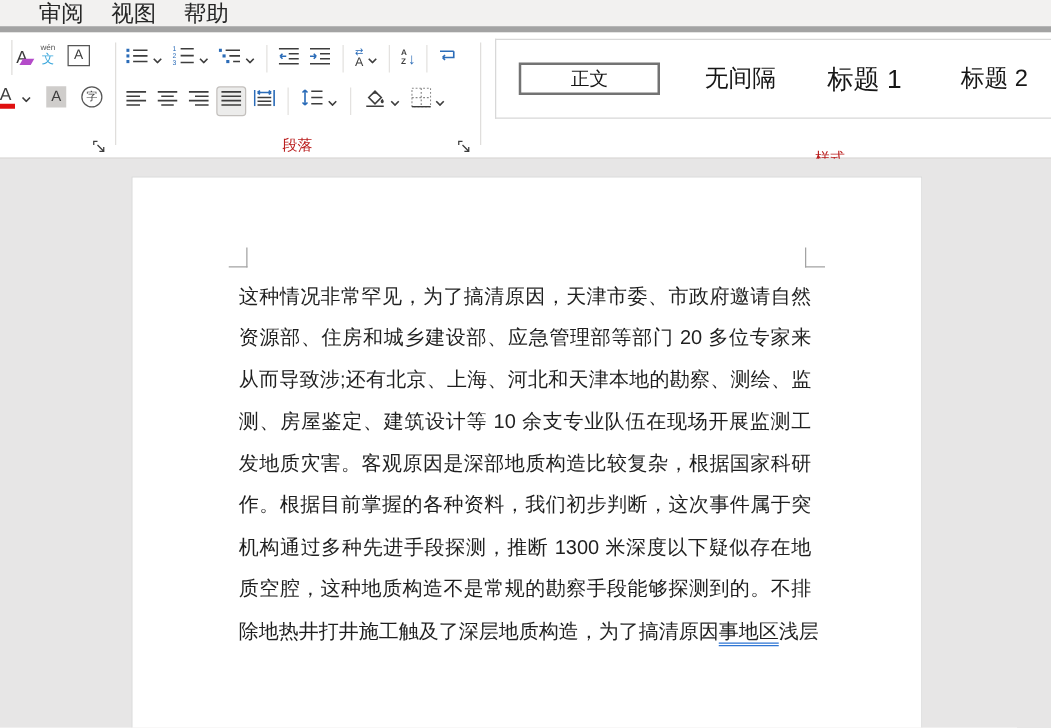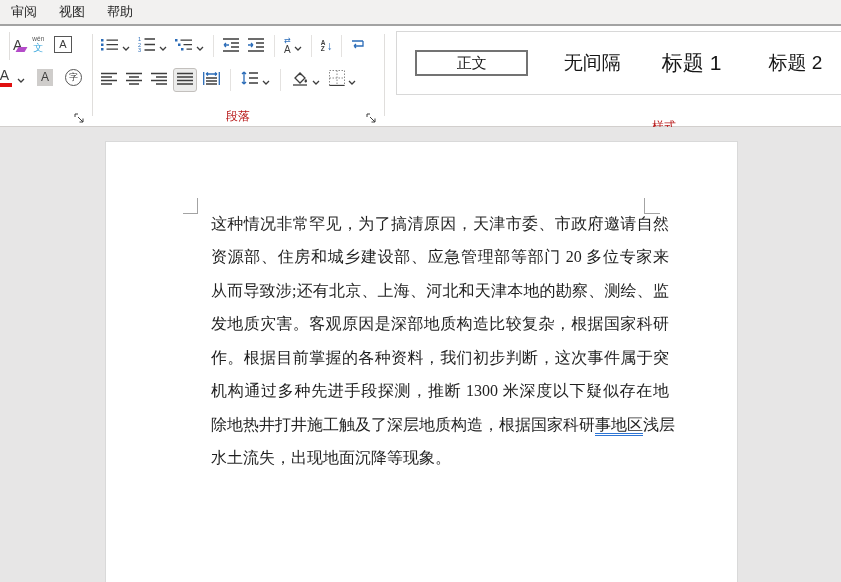--- a/index.html
+++ b/index.html
@@ -7,23 +7,23 @@
   body {
     position:relative;
     font-family:"Liberation Sans", sans-serif;
     background:var(--canvas-bg,#e7e6e6);
     color:#262626;
   }
   
   .menubar {
     position:absolute; left:0; top:0; width:841px; height:26px;
     background:var(--menu-bg,#f2f1f0);
-    border-bottom:2px solid #a3a3a3;
-    display:flex; align-items:center; padding-left:0;
-    font-size:13px;
+    border-bottom:5px solid #a3a3a3;
+    display:flex; align-items:center; padding-left:20px;
+    font-size:18px;
   }
   .menubar .mitem { padding:0 11px; height:26px; line-height:26px; cursor:default; }
   
   .ribbon {
     position:absolute; left:0; top:26px; width:841px; height:101px;
     background:#ffffff; border-bottom:1px solid #d2cfcd;
   }
   .vsep { position:absolute; width:1px; background:#e0dedc; }
   .grouplabel {
     position:absolute; font-size:12px; color:#b91c1c; text-align:center;
@@ -72,24 +72,23 @@
   .gitem.h1 { width:116px; font-size:21px; font-weight:normal; }
   .gitem.h2 { width:110px; font-size:19px; }
   
   .canvas { position:absolute; left:0; top:127px; width:841px; height:455px; background:var(--canvas-bg,#e7e6e6); }
   .page {
     position:absolute; left:105px; top:14px; width:633px; height:460px;
     background:#ffffff; border:1px solid #d9d9d9;
   }
   .crop { position:absolute; background:#a3a3a3; }
   .textblock {
-    position:absolute; left:85px; top:65px; width:458px;
+    position:absolute; left:85px; top:79px; width:458px;
     font-size:16px; line-height:33.45px; color:#1f1f1f;
-    font-family:Liberation Serif, serif;
-    margin-left:20px;
+    font-family:Liberation Sans, sans-serif;
   }
   .dline { text-align:justify; text-align-last:justify; white-space:nowrap; }
   .dline.last { text-align-last:left; }
   .gmark { border-bottom:3px double var(--grammar-underline,#2e75d4); }
 </style>
 </head>
 <body>
 
 <div class="menubar">
   <span class="mitem">审阅</span>
@@ -332,22 +331,23 @@
 
     <div class="crop" style="left:91px; top:56px; width:1px; height:16px;"></div>
     <div class="crop" style="left:77px; top:71px; width:15px; height:1px;"></div>
     <div class="crop" style="left:538px; top:56px; width:1px; height:16px;"></div>
     <div class="crop" style="left:538px; top:71px; width:16px; height:1px;"></div>
 
     <div class="textblock">
       <div class="dline">这种情况非常罕见，为了搞清原因，天津市委、市政府邀请自然</div>
       <div class="dline">资源部、住房和城乡建设部、应急管理部等部门 20 多位专家来</div>
       <div class="dline">从而导致涉;还有北京、上海、河北和天津本地的勘察、测绘、监</div>
+      <div class="dline">测、房屋鉴定、建筑设计等 10 余支专业队伍在现场开展监测工</div>
       <div class="dline">发地质灾害。客观原因是深部地质构造比较复杂，根据国家科研</div>
       <div class="dline">作。根据目前掌握的各种资料，我们初步判断，这次事件属于突</div>
       <div class="dline">机构通过多种先进手段探测，推断 1300 米深度以下疑似存在地</div>
+      <div class="dline">质空腔，这种地质构造不是常规的勘察手段能够探测到的。不排</div>
       <div class="dline">
-        <span>除地热井打井施工触及了深层地质构造，根据国家科研</span><span class="gmark">事地区</span><span>浅层</span>
+        <span>除地热井打井施工触及了深层地质构造，为了搞清原因</span><span class="gmark">事地区</span><span>浅层</span>
       </div>
-      <div class="dline last">水土流失，出现地面沉降等现象。</div>
     </div>
   </div>
 </div>
 
 </body></html>

